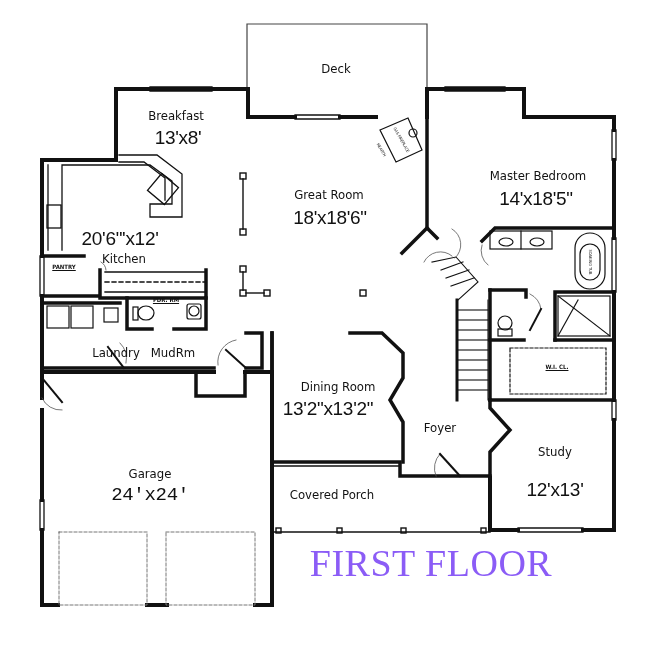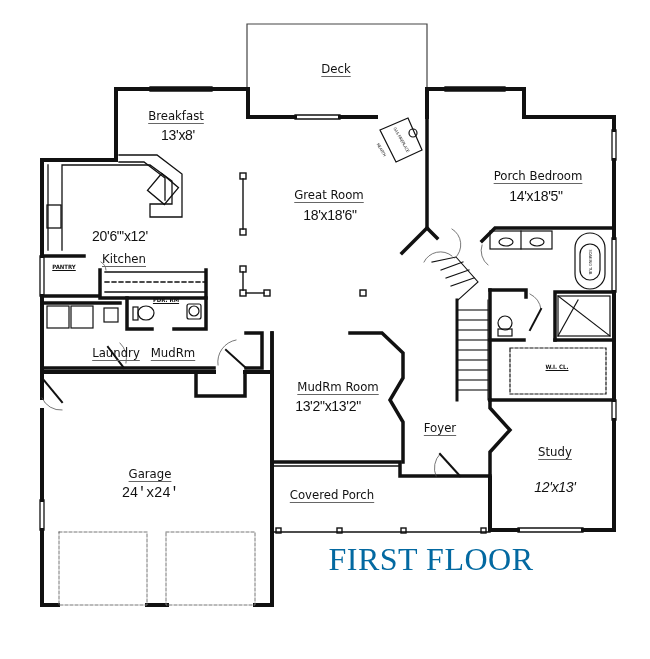--- a/index.html
+++ b/index.html
@@ -1,22 +1,22 @@
 <!DOCTYPE html>
 <html><head>
   <meta charset="utf-8">
   <style>
     html, body { margin: 0; padding: 0; background: #ffffff; }
     body { width: 650px; height: 659px; position: relative; overflow: hidden; font-family: "DejaVu Sans", sans-serif; }
     #plan { position: absolute; left: 0; top: 0; }
     .lbl { position: absolute; font-family: "DejaVu Sans Condensed", "DejaVu Sans", sans-serif; color: #111; white-space: nowrap; transform: translateX(-50%); text-align: center; line-height: 1; }
-    .name { font-size: 13px; text-decoration: underline; text-underline-offset: 3px; text-decoration-color: #666; }
-    .dim { font-size: 14px; font-family: "Liberation Sans", sans-serif; letter-spacing: -0.3px; }
+    .name { font-size: 13px; text-underline-offset: 3px; text-decoration-color: #666; }
+    .dim { font-size: 19px; font-family: "Liberation Sans", sans-serif; letter-spacing: -0.3px; }
     .tiny { font-size: 6px; text-decoration: underline; font-weight: bold; }
-    .title { position: absolute; left: 431px; top: 541px; transform: translateX(-50%); font-family: "Liberation Serif", serif; font-size: 32px; color: #0369a1; letter-spacing: 0.5px; white-space: nowrap; }
+    .title { position: absolute; left: 431px; top: 541px; transform: translateX(-50%); font-family: "Liberation Serif", serif; font-size: 38px; color: #8b5cf6; letter-spacing: 0.5px; white-space: nowrap; }
   </style>
 </head>
 <body>
 
 <svg id="plan" width="650" height="659" viewBox="0 0 650 659" xmlns="http://www.w3.org/2000/svg">
   <g fill="none" stroke="#111" stroke-linecap="square">
 
     <g>
       <polyline points="247,116 247,24 427,24 427,90" stroke="#444" stroke-width="1.2"></polyline>
     </g>
@@ -213,38 +213,38 @@
 
 <div class="lbl name" style="left:176px;top:109px;">Breakfast</div>
 <div class="lbl dim" style="left:178px;top:128px;">13'x8'</div>
 
 <div class="lbl name" style="left:124px;top:208px;margin-top:44px;">Kitchen</div>
 <div class="lbl dim" style="left:120px;top:229px;">20'6"'x12'</div>
 
 <div class="lbl name" style="left:329px;top:188px;">Great Room</div>
 <div class="lbl dim" style="left:330px;top:208px;">18'x18'6"</div>
 
-<div class="lbl name" style="left:538px;top:169px;">Porch Bedroom</div>
+<div class="lbl name" style="left:538px;top:169px;">Master Bedroom</div>
 <div class="lbl dim" style="left:536px;top:189px;">14'x18'5"</div>
 
 <div class="lbl tiny" style="left:64px;top:264px;">PANTRY</div>
 <div class="lbl tiny" style="left:166px;top:297px;">PDR. RM</div>
 
 <div class="lbl name" style="left:78px;top:346px;margin-left:38px;">Laundry</div>
 <div class="lbl name" style="left:173px;top:346px;">MudRm</div>
 
-<div class="lbl name" style="left:338px;top:380px;">MudRm Room</div>
+<div class="lbl name" style="left:338px;top:380px;">Dining Room</div>
 <div class="lbl dim" style="left:328px;top:399px;">13'2"x13'2"</div>
 
 <div class="lbl name" style="left:440px;top:421px;">Foyer</div>
 
 <div class="lbl tiny" style="left:557px;top:364px;">W.I. CL.</div>
 
 <div class="lbl name" style="left:555px;top:445px;">Study</div>
-<div class="lbl dim" style="left:555px;top:480px;font-style:italic;">12'x13'</div>
+<div class="lbl dim" style="left:555px;top:480px;">12'x13'</div>
 
 <div class="lbl name" style="left:150px;top:467px;text-align:center;">Garage</div>
 <div class="lbl dim" style="left:150px;top:486px;font-family:Liberation Mono, monospace;">24'x24'</div>
 
 <div class="lbl name" style="left:332px;top:488px;">Covered Porch</div>
 
 <div class="lbl" style="left:401px;top:138px;font-size:4px;transform:translateX(-50%) rotate(60deg);">GAS FIREPLACE</div>
 <div class="lbl" style="left:381px;top:148px;font-size:4px;transform:translateX(-50%) rotate(60deg);">HEARTH</div>
 <div class="lbl" style="left:590px;top:260px;font-size:4px;transform:translateX(-50%) rotate(90deg);">SOAKING TUB</div>
 

